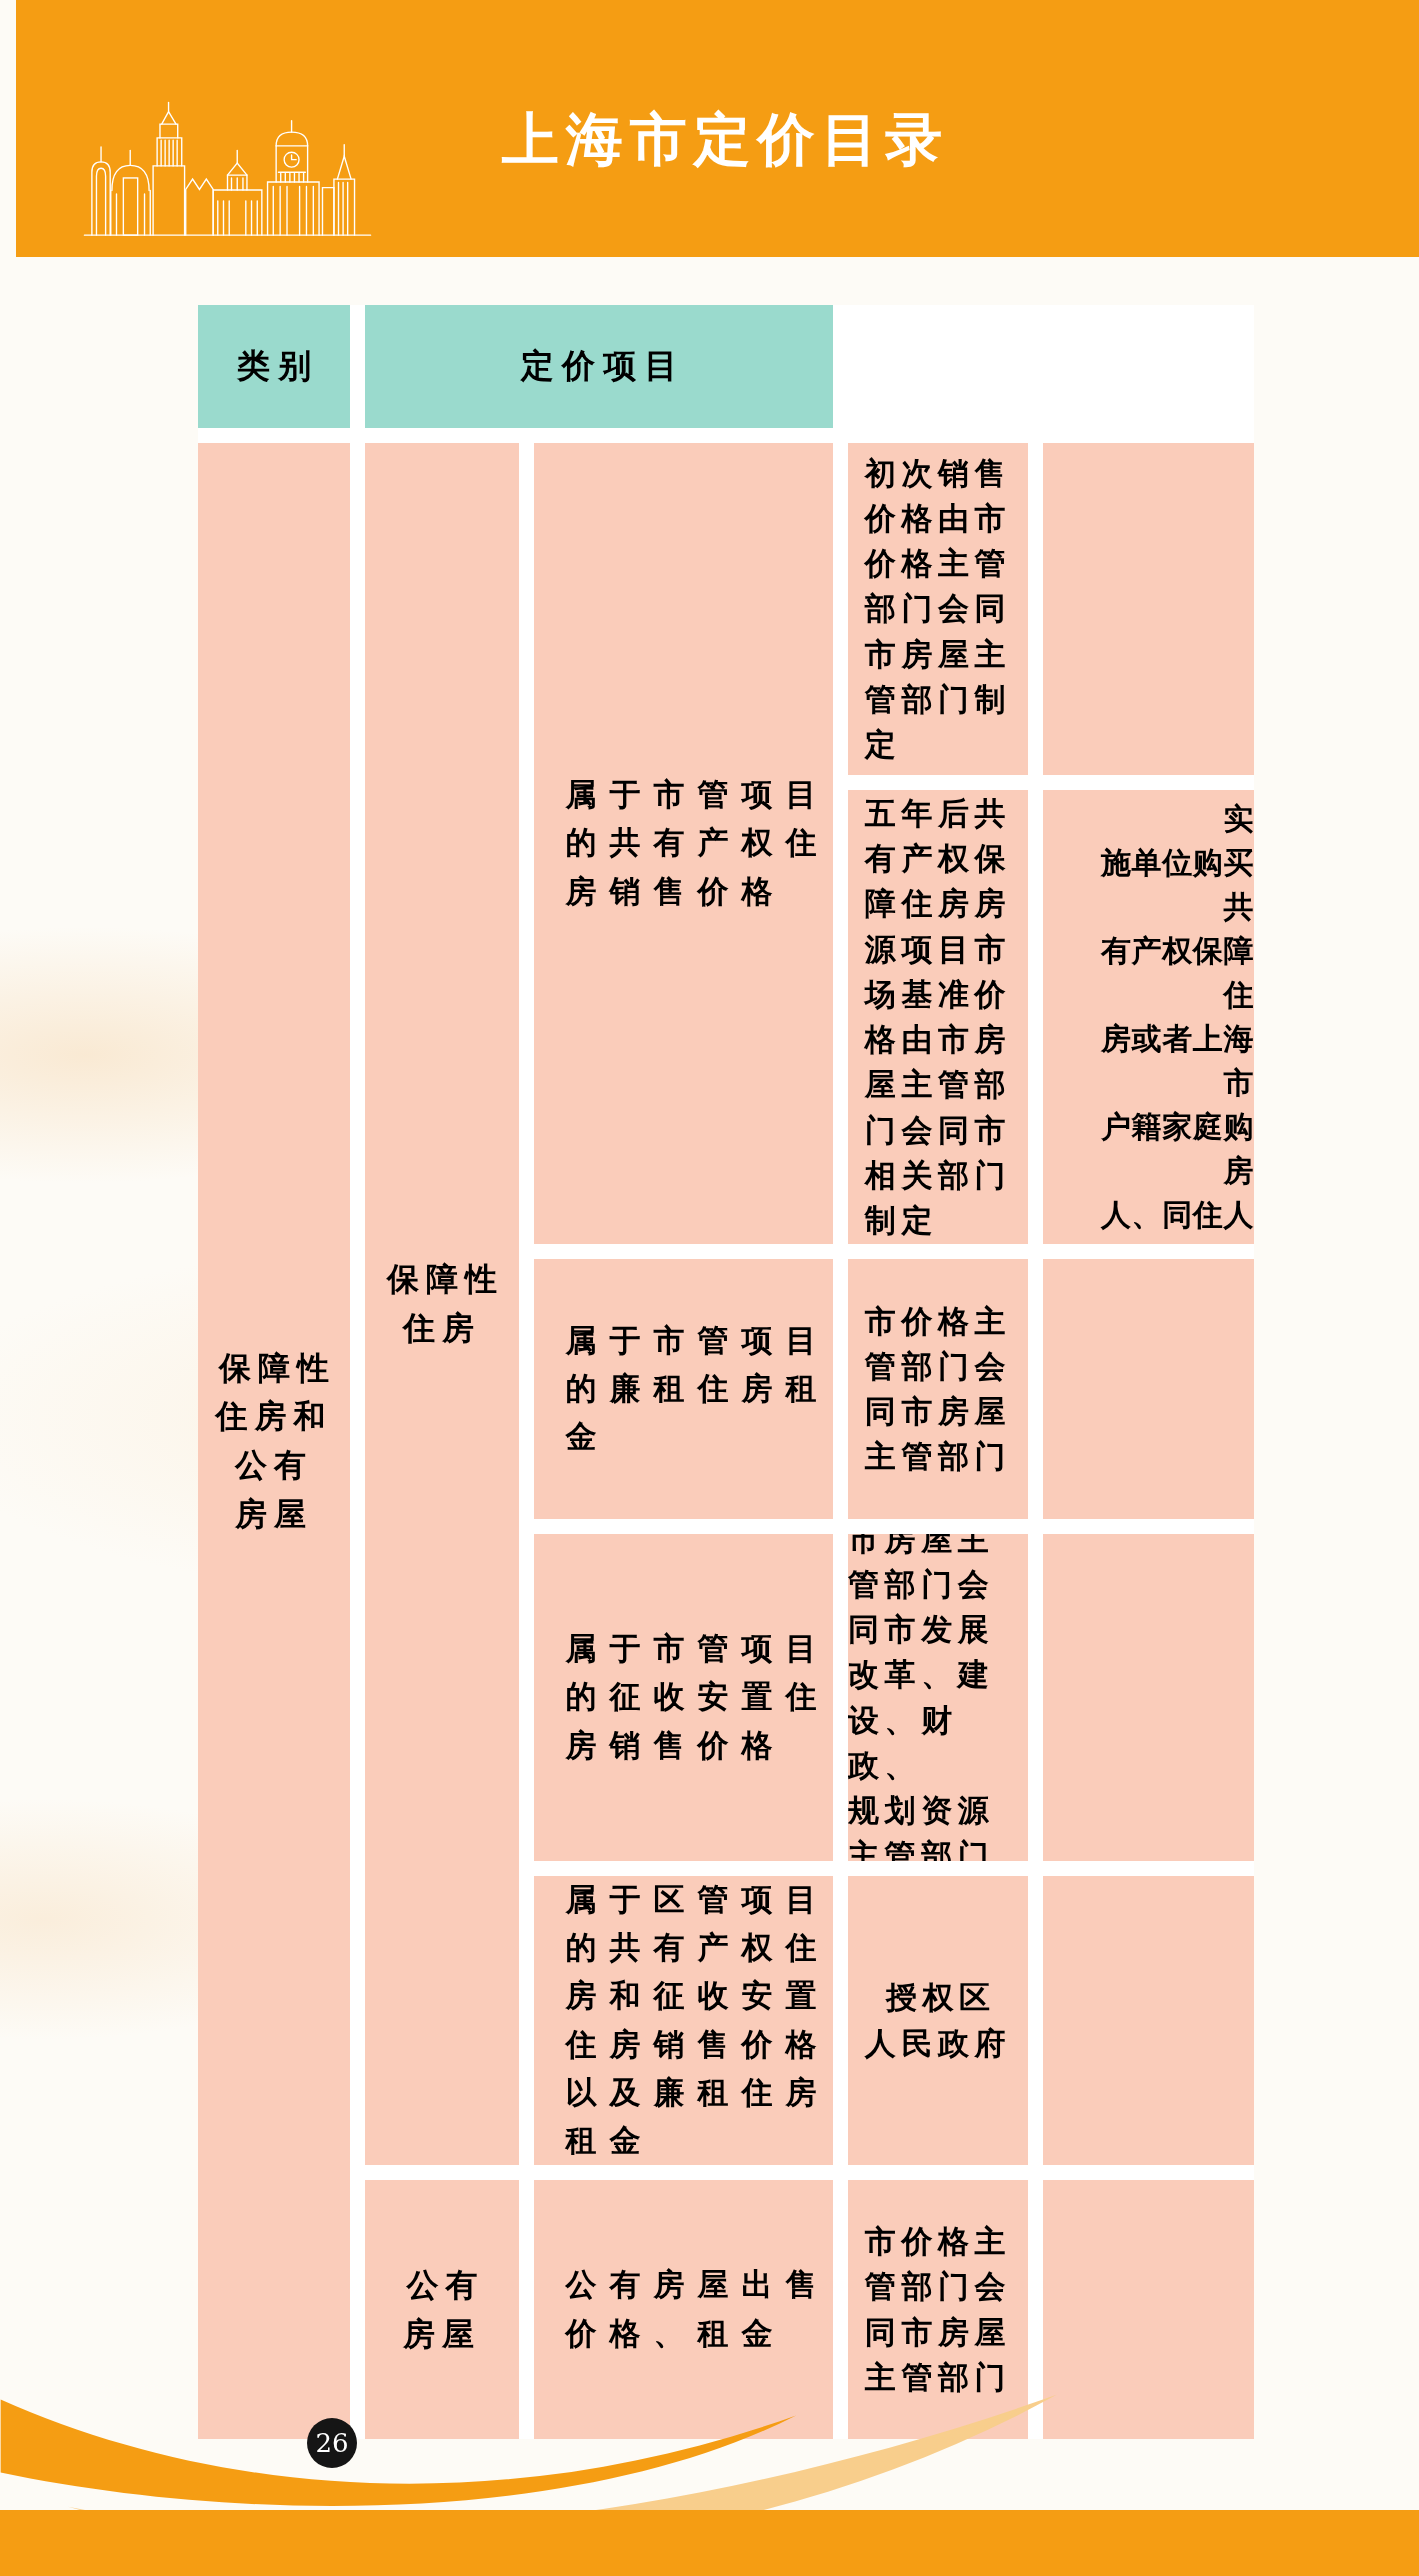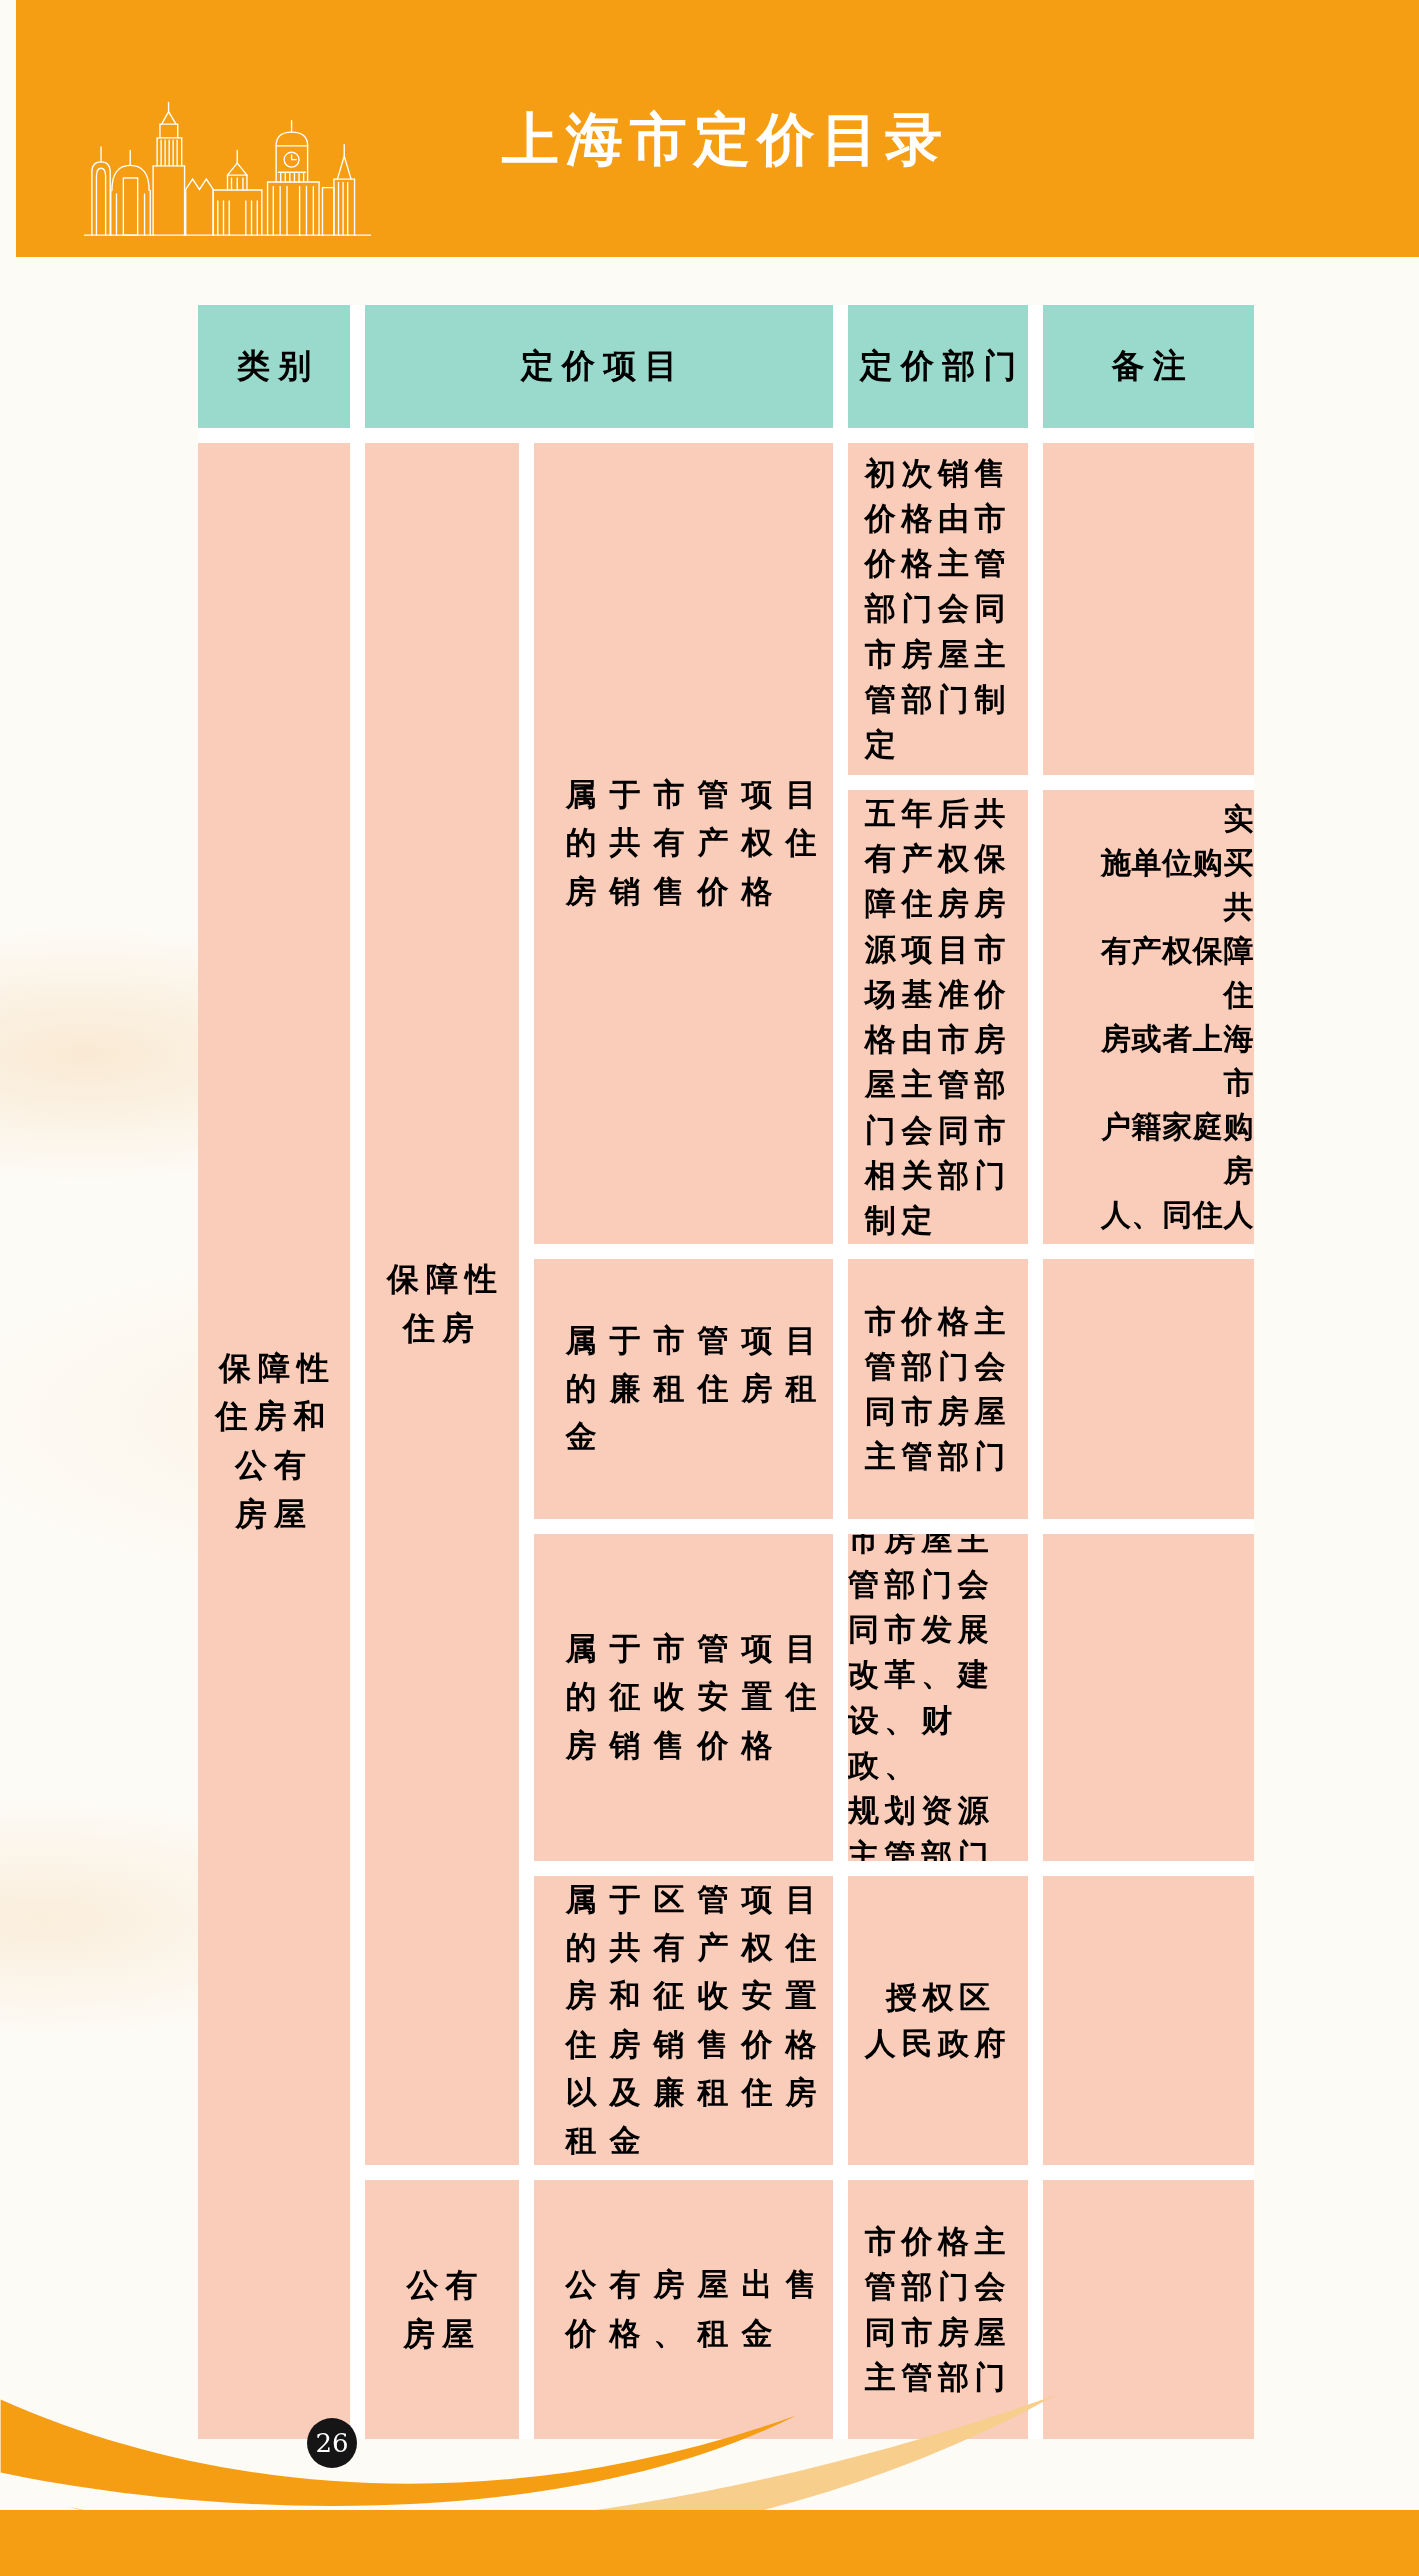--- a/index.html
+++ b/index.html
@@ -134,26 +134,20 @@
 <div class="bg-waves"></div>
 
 <section class="pricing-table">
 
   <div class="cell head" style="grid-column:1;grid-row:1">
     <span class="txt">类别</span>
   </div>
   <div class="cell head" style="grid-column:2 / span 2;grid-row:1">
     <span class="txt">定价项目</span>
   </div>
-  <div class="cell head" style="grid-column:4;grid-row:1">
-    <span class="txt">定价部门</span>
-  </div>
-  <div class="cell head" style="grid-column:5;grid-row:1">
-    <span class="txt">备注</span>
-  </div>
 
   <div class="cell cat" style="grid-column:1;grid-row:2 / 8">
     <span class="txt">保障性
 住房和
 公有
 房屋</span>
   </div>
 
   <div class="cell subcat" style="grid-column:2;grid-row:2 / 7">
     <span class="txt">保障性

